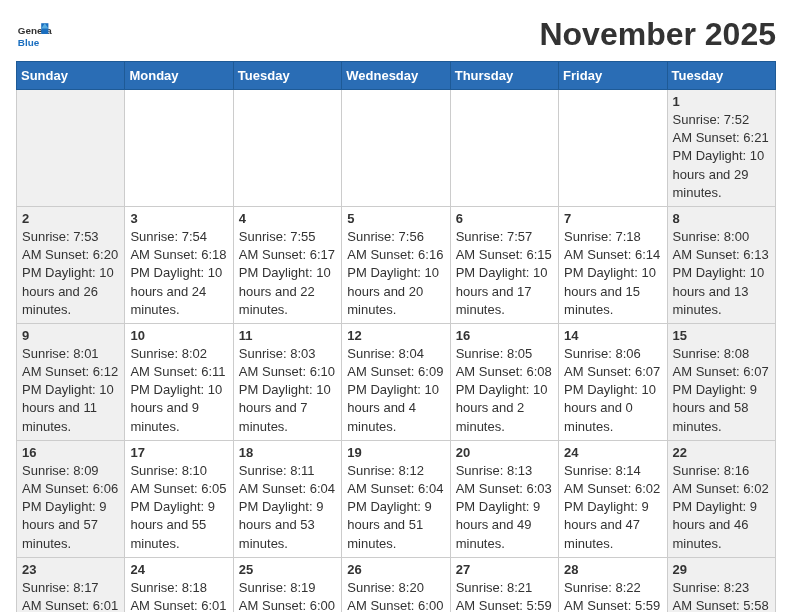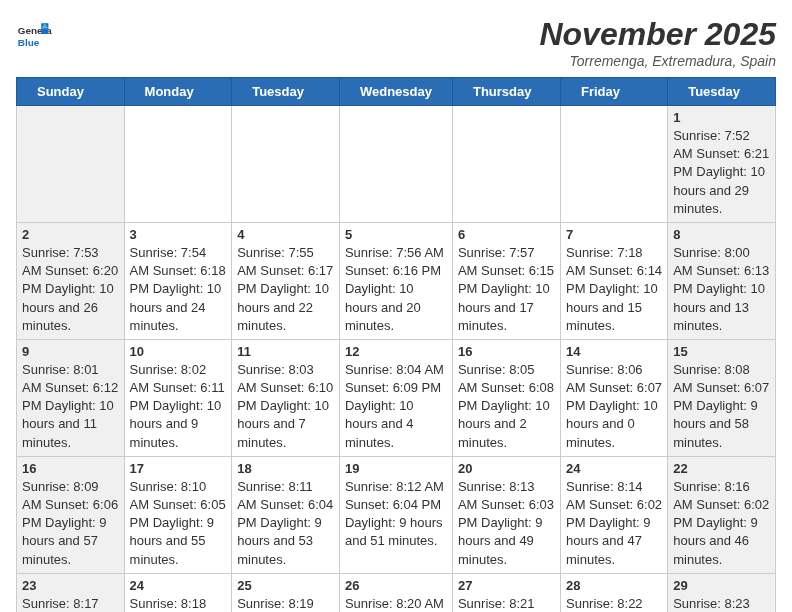--- a/index.html
+++ b/index.html
@@ -20,42 +20,41 @@
       display: flex;
       align-items: center;
       gap: 4px;
     }
     .logo-icon {
       width: 36px;
       height: 36px;
     }
     .title-block {
       text-align: right;
-      font-style: italic;
     }
     .calendar-title {
       font-size: 32px;
       font-weight: bold;
       color: #333;
     }
     .calendar-subtitle {
       font-size: 14px;
       color: #555;
     }
     table {
       width: 100%;
       border-collapse: collapse;
       border: 1px solid #ccc;
     }
     thead tr th {
       background-color: #2a6db5;
       color: #fff;
       font-size: 13px;
       font-weight: bold;
-      padding: 6px 20px;
+      padding: 6px 4px;
       text-align: left;
       border: 1px solid #1e5a96;
     }
     tbody tr td {
       border: 1px solid #ccc;
       vertical-align: top;
       padding: 4px 5px;
       width: calc(100% / 7);
       background: #fff;
       min-height: 70px;
@@ -89,21 +88,20 @@
   <div class="logo">
     <svg class="logo-icon" viewBox="0 0 40 40">
       <text x="2" y="20" font-size="11" font-weight="bold" fill="#333">General</text>
       <text x="2" y="33" font-size="11" font-weight="bold" fill="#1a6ebf">Blue</text>
       <polygon points="28,8 36,8 36,20 28,20" fill="#1a6ebf"></polygon>
       <polygon points="28,14 36,14 32,8" fill="#5aaddf"></polygon>
     </svg>
   </div>
   <div class="title-block">
     <div class="calendar-title">November 2025</div>
-    <div class="calendar-subtitle">Torremenga, Extremadura, Spain</div>
   </div>
 </div>
 
 <table>
   <thead>
     <tr>
 
     <th>Sunday</th>
         <th>Monday</th>
         <th>Tuesday</th>

